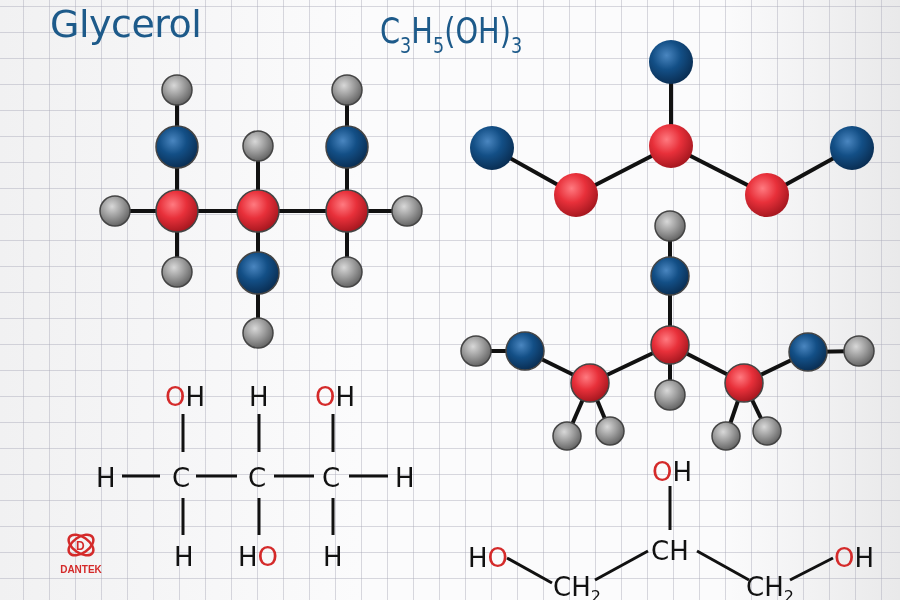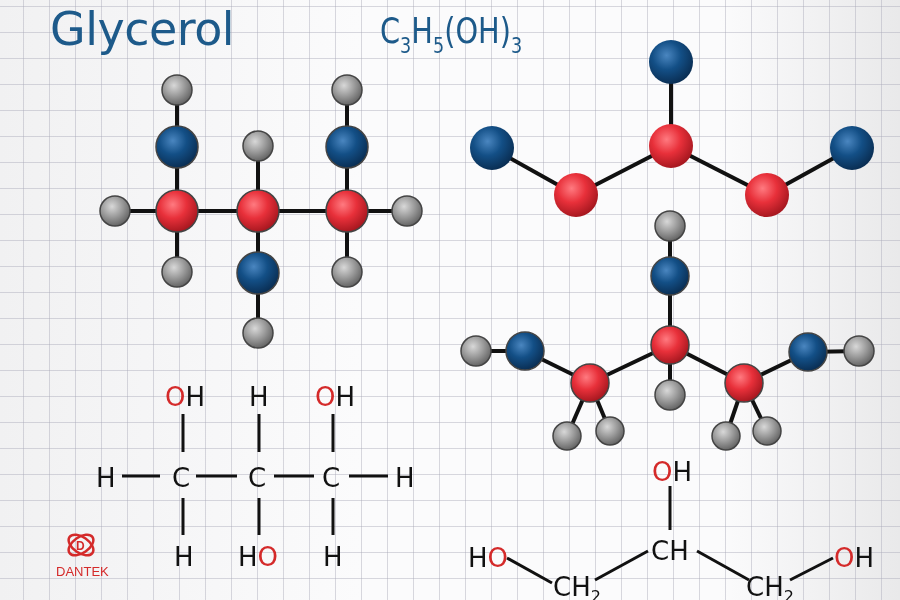--- a/index.html
+++ b/index.html
@@ -13,35 +13,35 @@
     position: absolute; inset: 0;
     background-image:
       linear-gradient(to right, rgba(170,170,185,0.45) 1px, transparent 1px),
       linear-gradient(to bottom, rgba(170,170,185,0.45) 1px, transparent 1px);
     background-size: 26px 26px;
     background-position: 23px 6px;
   }
   .title {
     position: absolute; left: 50px; top: 2px;
     font-family: "DejaVu Sans", sans-serif;
-    font-size: 46px; color: #1d5a8a; letter-spacing: -0.5px;
+    font-size: 38px; color: #1d5a8a; letter-spacing: -0.5px;
   }
   .formula {
     position: absolute; left: 380px; top: 10px;
     font-family: "DejaVu Sans", sans-serif;
     font-size: 36px; color: #1d5a8a; transform: scaleX(0.8); transform-origin: left top;
   }
   .formula sub { font-size: 22px; vertical-align: -10px; }
   svg.scene { position: absolute; left: 0; top: 0; }
   .lbl { font-family: "DejaVu Sans", sans-serif; font-size: 26px; fill: #111; }
   .lbl .o { fill: #d42a2a; }
   .logo {
     position: absolute; left: 56px; top: 530px; width: 50px; text-align: center;
   }
-  .logo-text { font-family: "Liberation Sans", sans-serif; font-weight: normal; font-size: 13px; color: #d42a2a; display:block; }
+  .logo-text { font-family: "Liberation Sans", sans-serif; font-weight: bold; font-size: 10px; color: #d42a2a; display:block; }
 </style>
 </head>
 <body>
 
 <div class="grid"></div>
 
 <div class="title">Glycerol</div>
 <div class="formula"><span>C</span><sub>3</sub><span>H</span><sub>5</sub><span>(OH)</span><sub>3</sub></div>
 
 <svg class="scene" width="900" height="600" viewBox="0 0 900 600">

